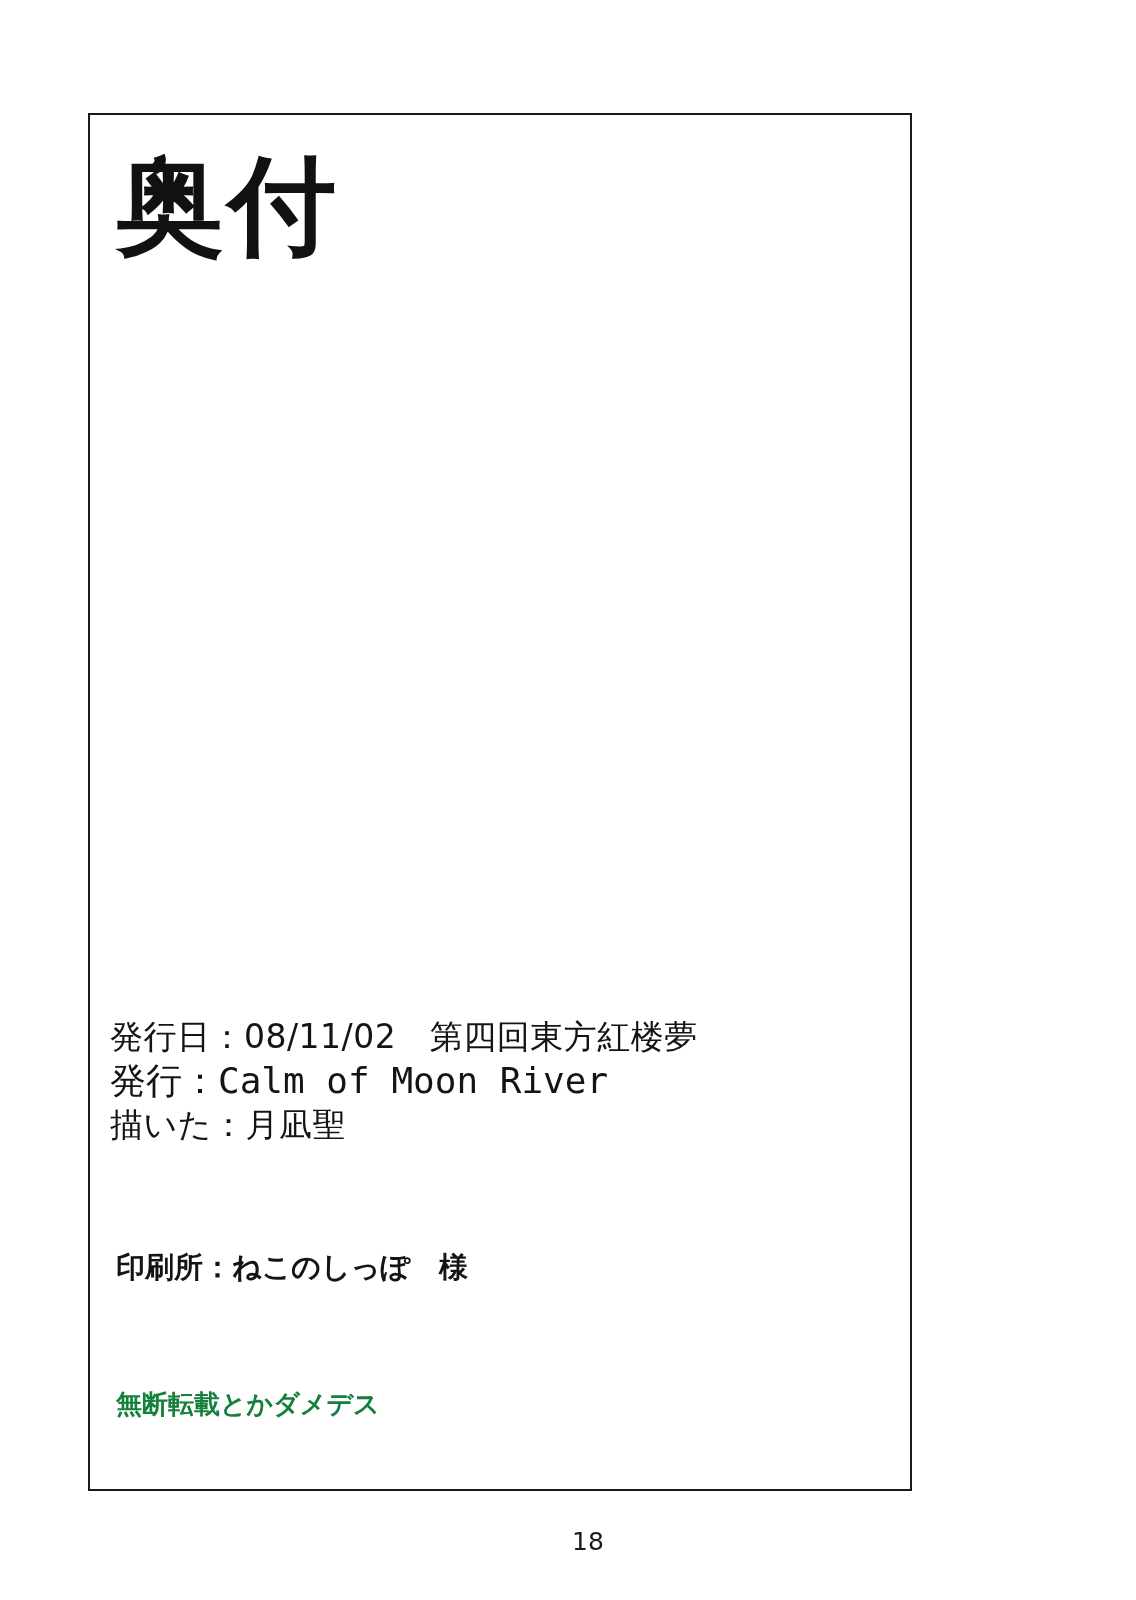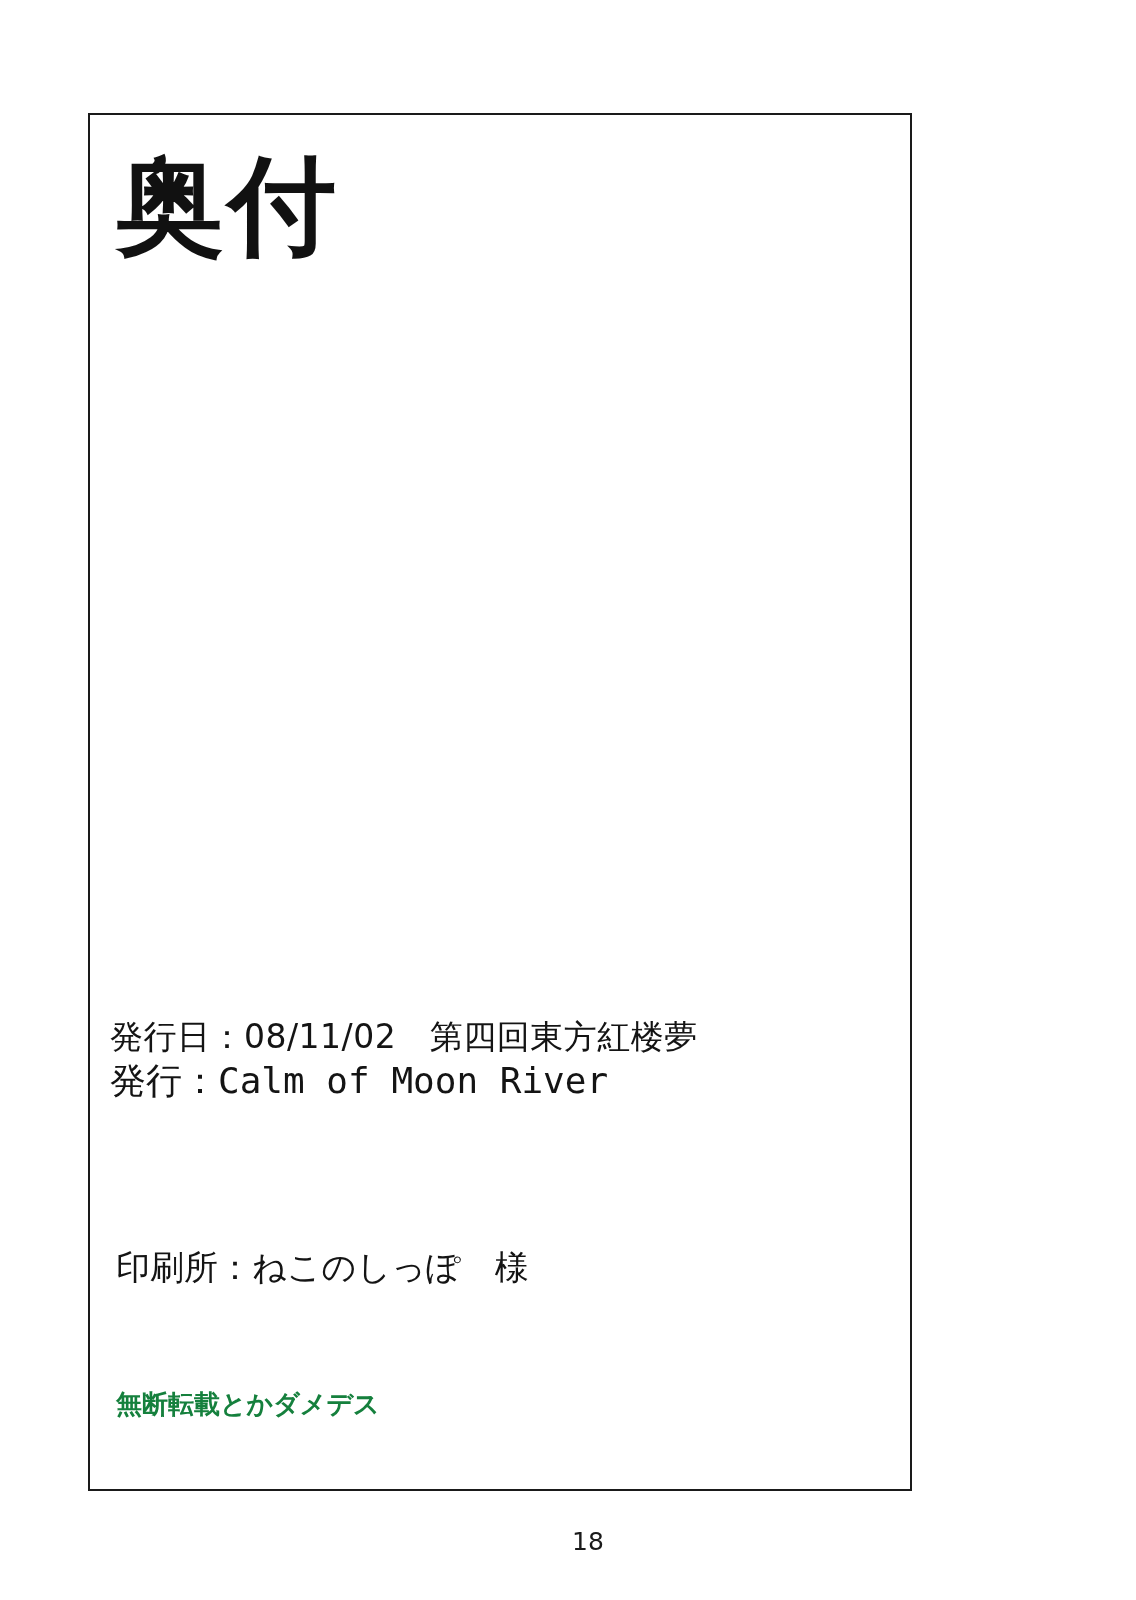--- a/index.html
+++ b/index.html
@@ -62,22 +62,22 @@
     font-family: "DejaVu Sans Mono", monospace;
     font-size: 36px;
     letter-spacing: 0px;
   }
 
   .printer-line {
     position: absolute;
     left: 26px;
     top: 1130px;
     font-family: "DejaVu Sans", sans-serif;
-    font-size: 34px;
-    font-weight: 400;
+    font-size: 29px;
+    font-weight: 700;
     line-height: 44px;
     color: #141414;
     white-space: nowrap;
   }
 
   .notice-line {
     position: absolute;
     left: 26px;
     top: 1272px;
     font-family: "DejaVu Sans", sans-serif;
@@ -103,20 +103,21 @@
 </head>
 <body>
 
 <div class="page-frame">
 
   <div class="colophon-title">奥付</div>
 
   <div class="imprint-block">
     <div class="imprint-line">発行日：08/11/02　第四回東方紅楼夢</div>
     <div class="imprint-line mono">発行：Calm of Moon River</div>
+    <div class="imprint-line">描いた：月凪聖</div>
   </div>
 
   <div class="printer-line">印刷所：ねこのしっぽ　様</div>
 
   <div class="notice-line">無断転載とかダメデス</div>
 
 </div>
 
 <div class="page-number">18</div>
 

